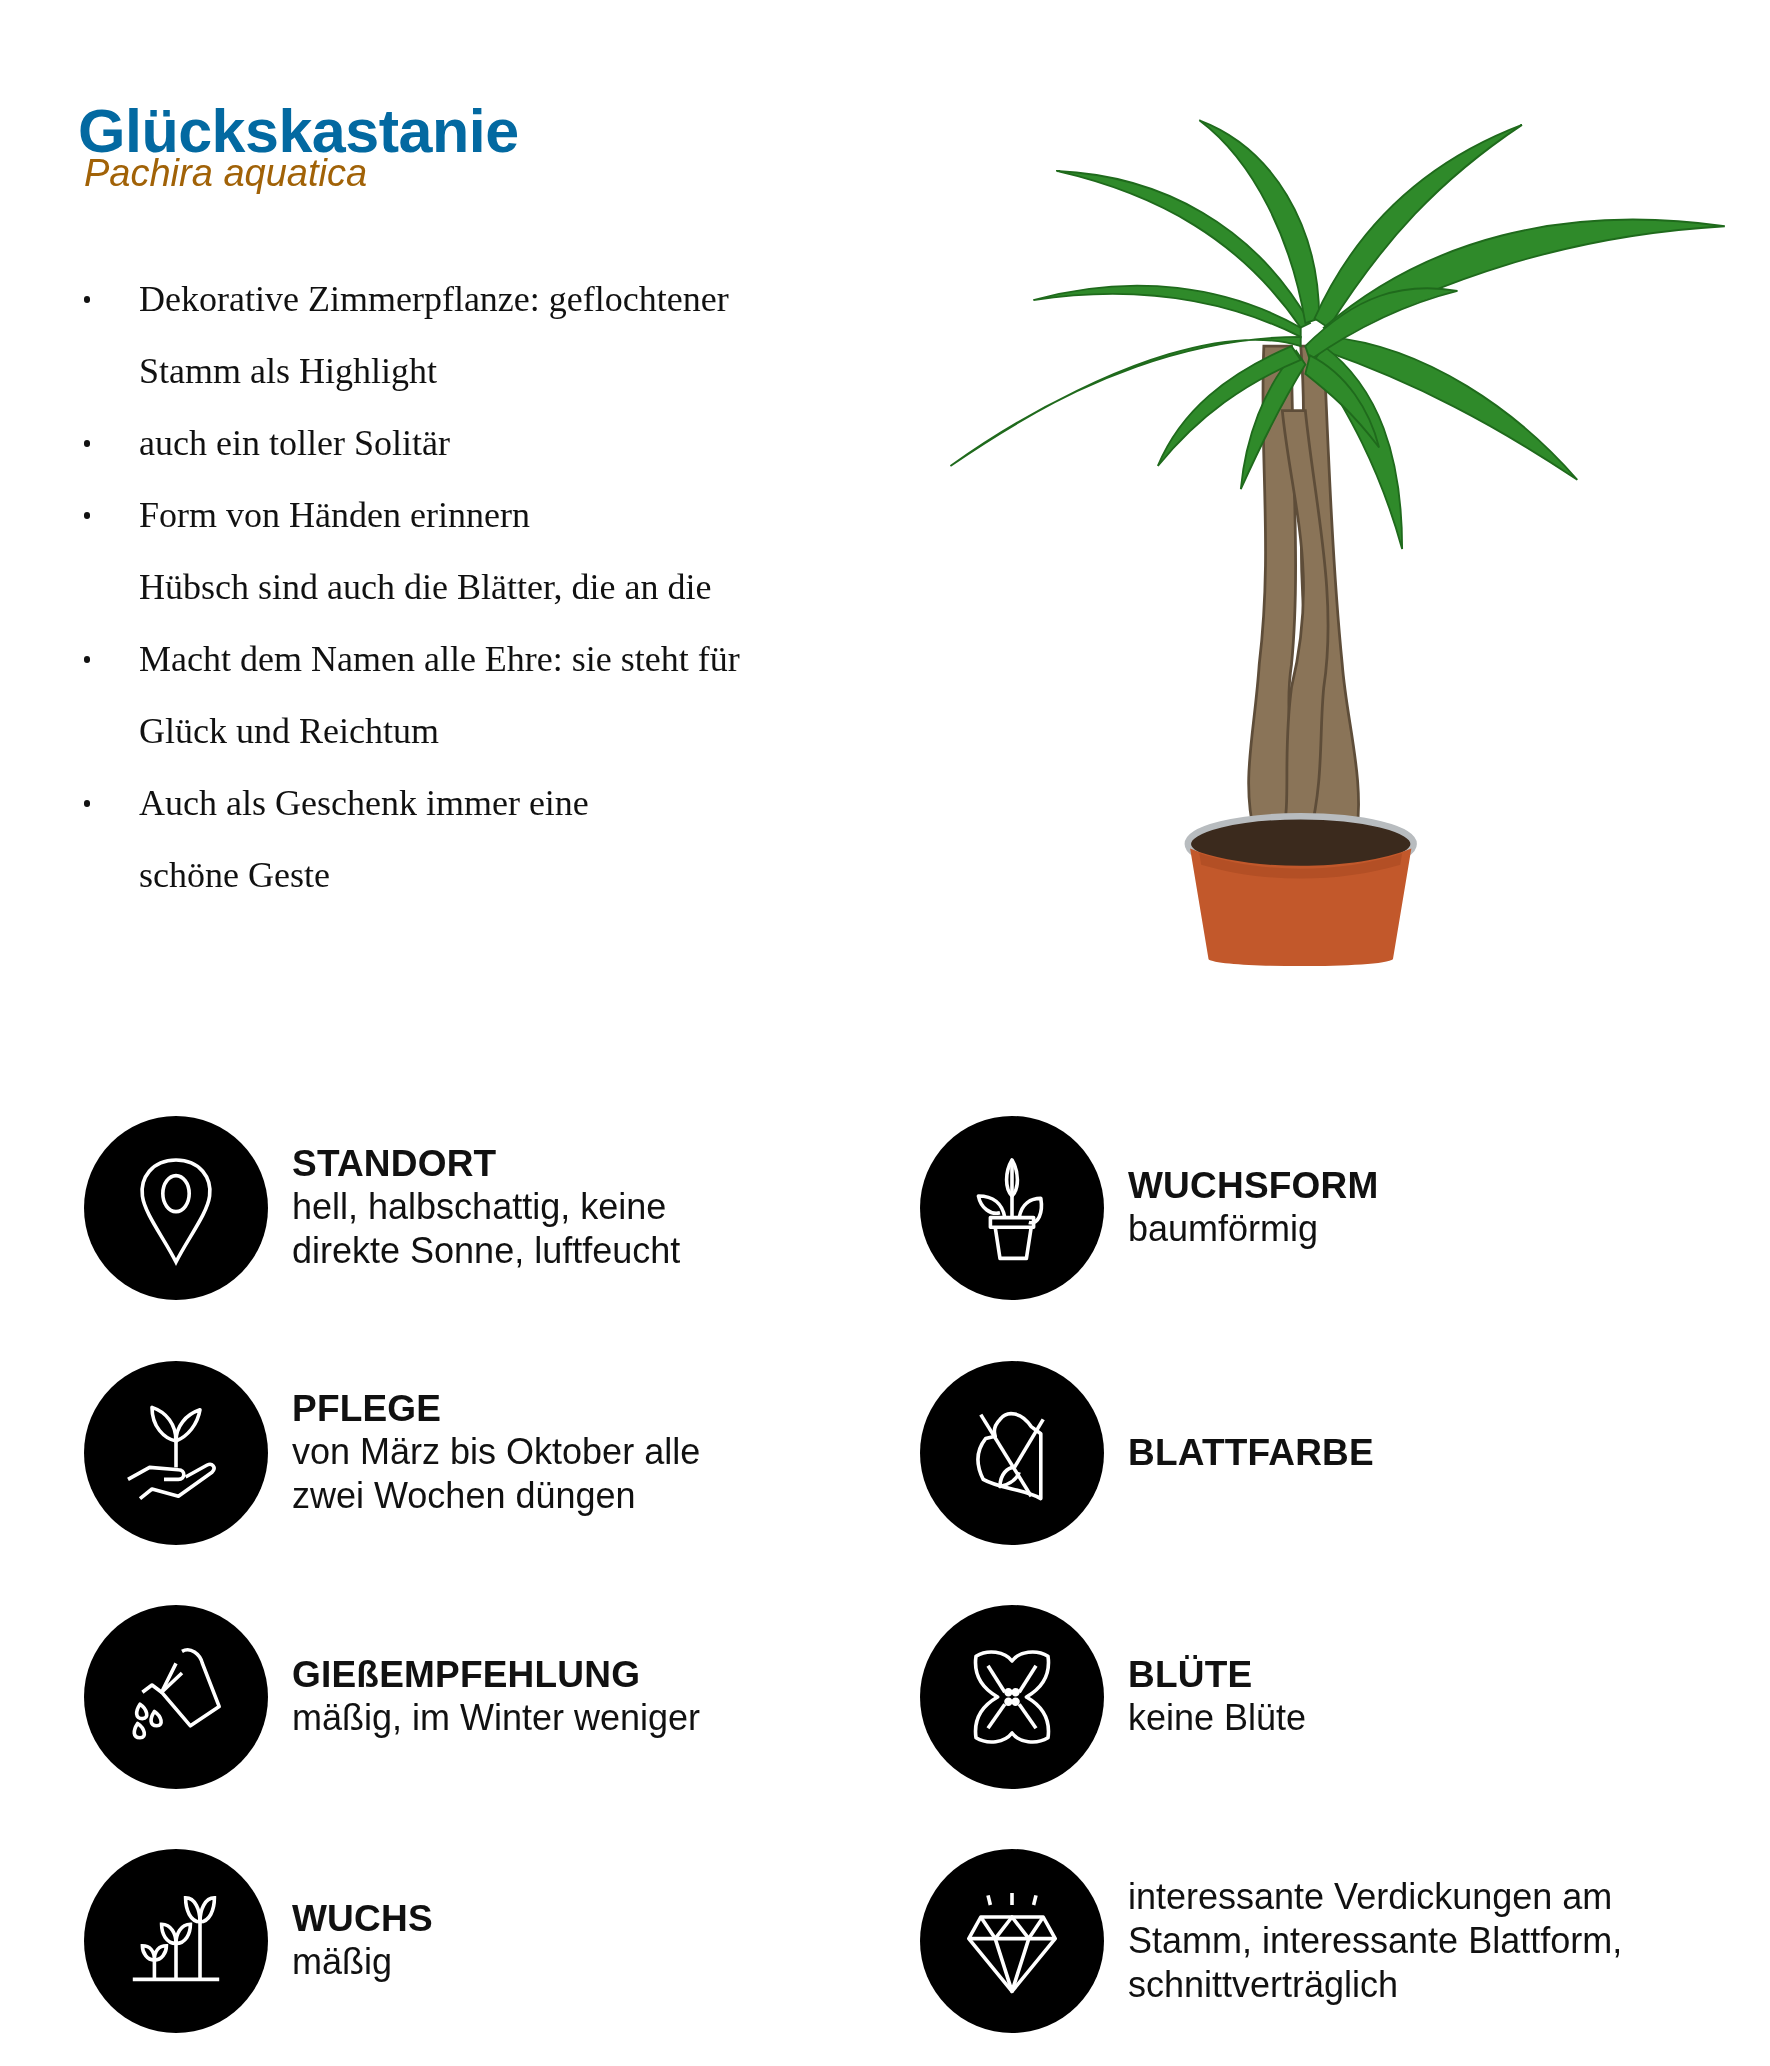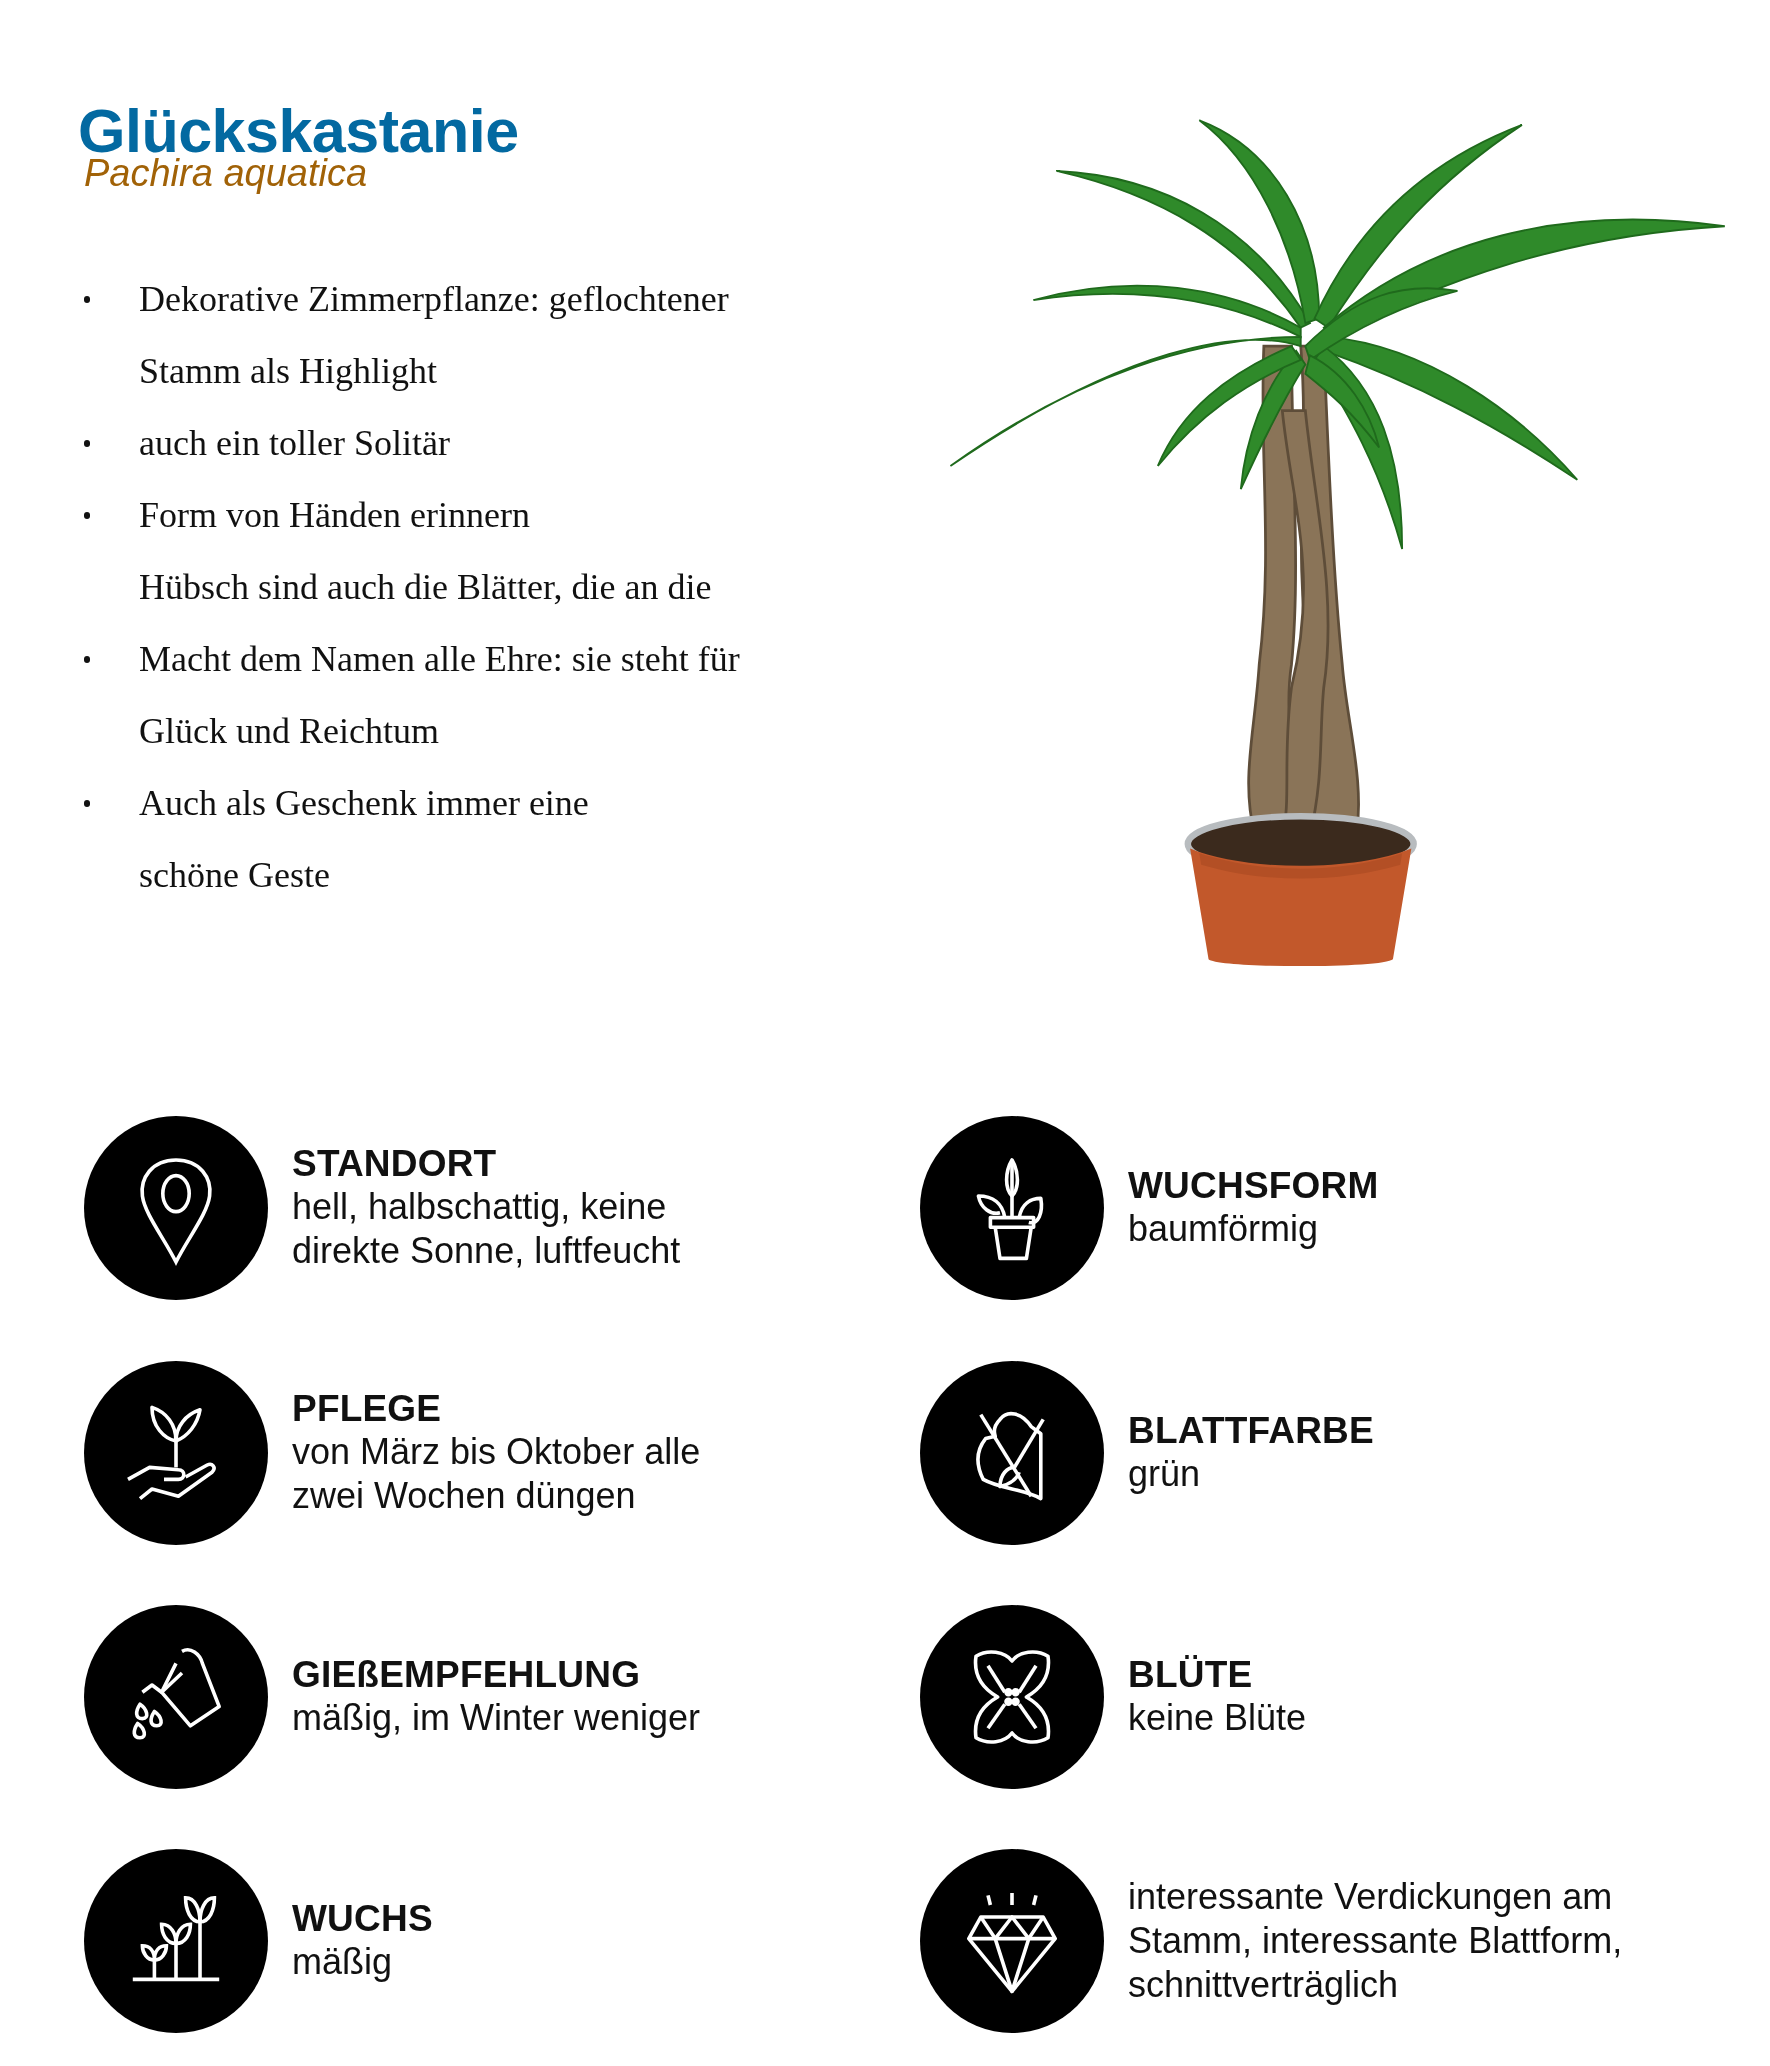--- a/index.html
+++ b/index.html
@@ -175,21 +175,20 @@
   <div class="circle">
     <svg viewBox="0 0 100 100" fill="none" stroke="#fff" stroke-width="3" stroke-linejoin="round">
         <path d="M40 22 C46 14 58 16 66 28 L74 34 L74 88 C60 80 40 80 26 72 C20 60 20 48 28 38 L36 36 C34 30 36 26 40 22 Z"></path>
         <path d="M24 18 L66 86"></path>
         <path d="M76 22 L52 62"></path>
         <path d="M52 62 C46 62 40 68 40 78 C48 76 54 72 56 66"></path>
       </svg>
   </div>
   <div class="text">
     <div class="label">BLATTFARBE</div>
-    <div class="value">grün</div>
   </div>
 </div>
 
 <div class="feature col-right" style="top:1605px;">
   <div class="circle">
     <svg viewBox="0 0 100 100" fill="none" stroke="#fff" stroke-width="3" stroke-linejoin="round">
         <path d="M50 20 C56 12 70 10 80 16 C82 30 76 42 62 50 C76 58 82 70 80 84 C70 90 56 88 50 80 C44 88 30 90 20 84 C18 70 24 58 38 50 C24 42 18 30 20 16 C30 10 44 12 50 20 Z"></path>
         <path d="M30 24 L44 46"></path>
         <path d="M70 24 L56 46"></path>
         <path d="M30 76 L44 56"></path>

